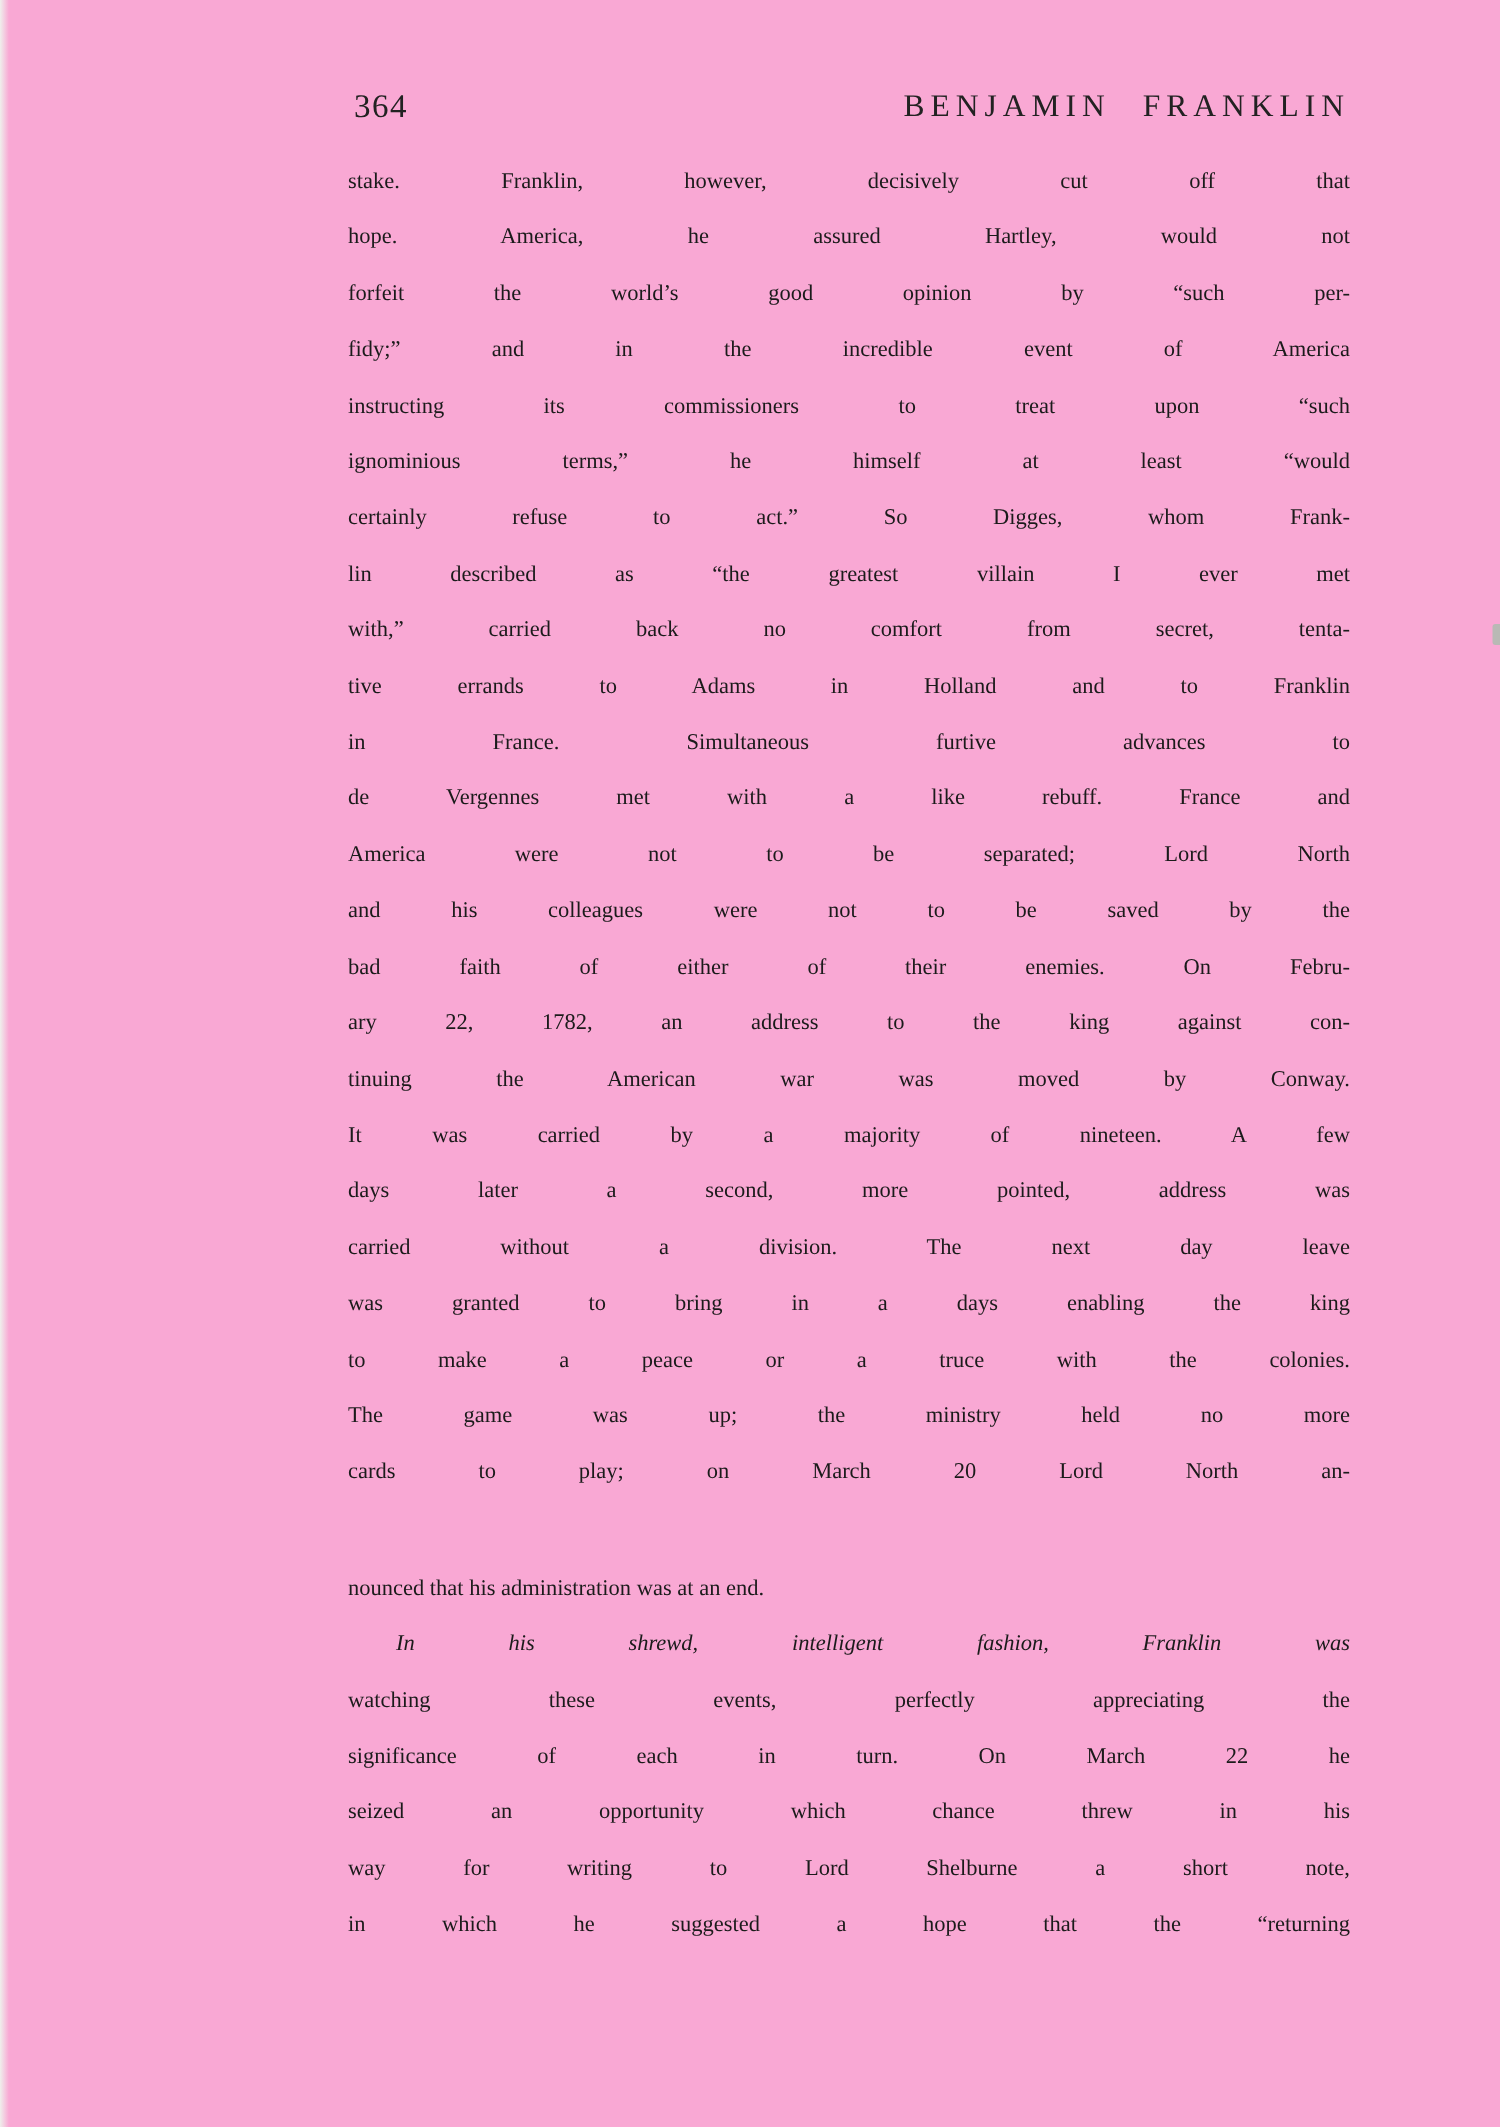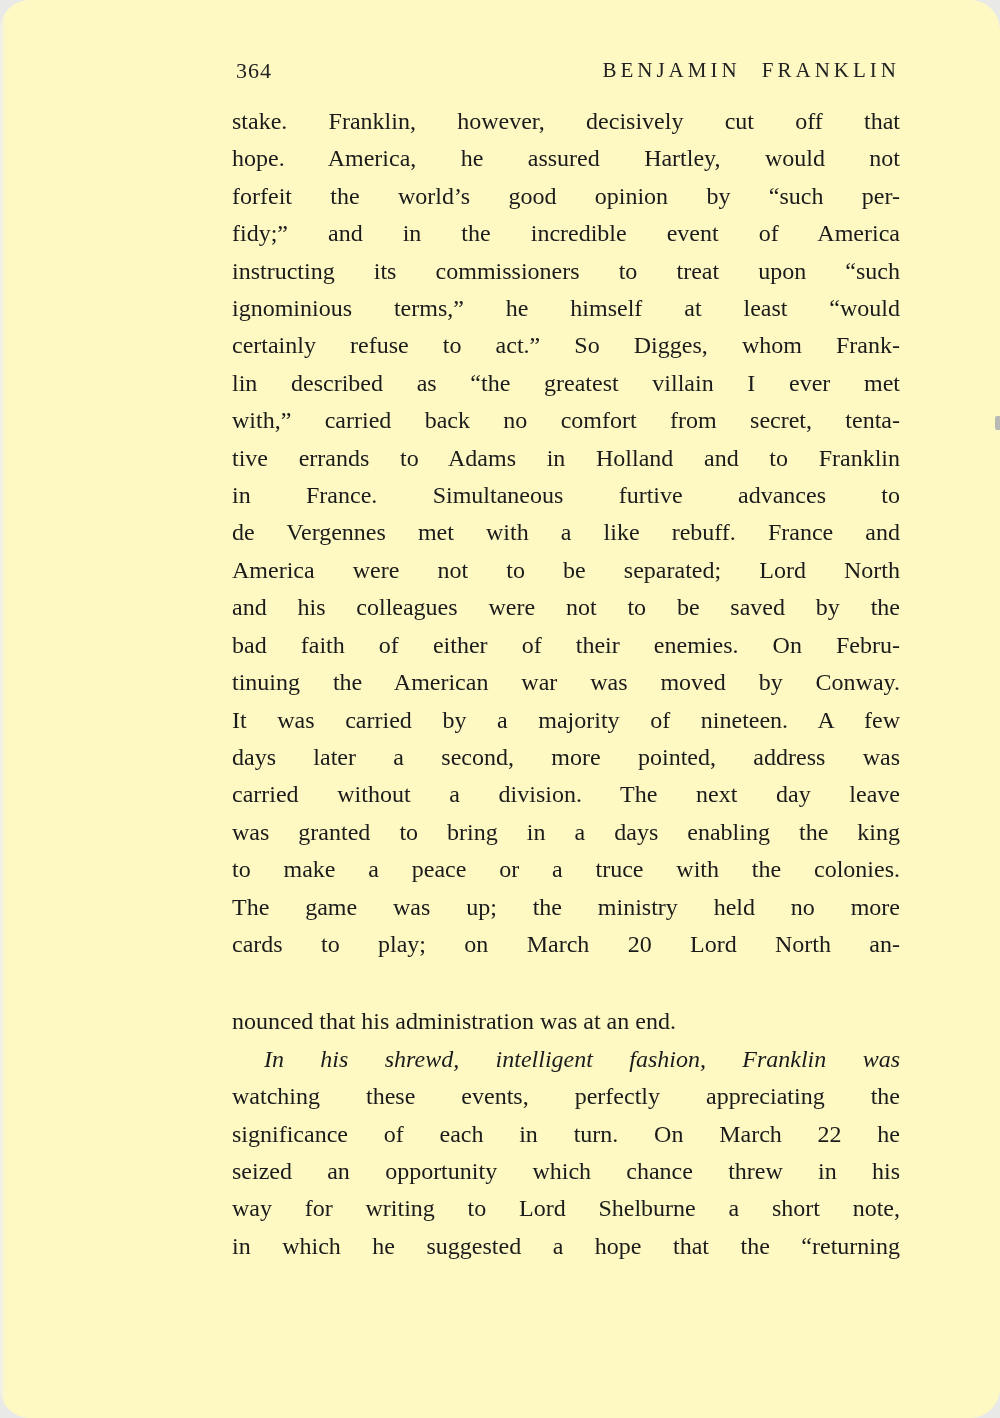--- a/index.html
+++ b/index.html
@@ -5,25 +5,24 @@
   html, body {
     margin: 0;
     padding: 0;
     background: #e9e9e7;
   }
   .page {
     position: relative;
     width: 1000px;
     height: 1418px;
     margin: 0 auto;
-    background: #fef9c3;
+    background: #f9a8d4;
     overflow: hidden;
     font-family: "Liberation Serif", "DejaVu Serif", serif;
     color: #1b1b1b;
-    border-radius: 30px;
   }
   .header {
     position: absolute;
     top: 58px;
     left: 232px;
     width: 668px;
     height: 30px;
   }
   .page-num {
     position: absolute;
@@ -42,21 +41,21 @@
     font-size: 21px;
     letter-spacing: 4px;
     word-spacing: 12px;
     color: #222;
   }
   .body-block {
     position: absolute;
     top: 103px;
     left: 232px;
     width: 668px;
-    font-size: 24px;
+    font-size: 15px;
   }
   .paragraph {
     margin: 0;
   }
   .line {
     line-height: 37.4px;
     text-align: justify;
     text-align-last: justify;
     white-space: normal;
   }
@@ -105,20 +104,21 @@
         <div class="line">ignominious terms,” he himself at least “would</div>
         <div class="line">certainly refuse to act.”  So Digges, whom Frank-</div>
         <div class="line">lin described as “the greatest villain I ever met</div>
         <div class="line">with,” carried back no comfort from secret, tenta-</div>
         <div class="line">tive errands to Adams in Holland and to Franklin</div>
         <div class="line">in France.  Simultaneous furtive advances to</div>
         <div class="line">de Vergennes met with a like rebuff.  France and</div>
         <div class="line">America were not to be separated; Lord North</div>
         <div class="line">and his colleagues were not to be saved by the</div>
         <div class="line">bad faith of either of their enemies.  On Febru-</div>
+        <div class="line">ary 22, 1782, an address to the king against con-</div>
         <div class="line">tinuing the American war was moved by Conway.</div>
         <div class="line">It was carried by a majority of nineteen.  A few</div>
         <div class="line">days later a second, more pointed, address was</div>
         <div class="line">carried without a division.  The next day leave</div>
         <div class="line">was granted to bring in a days enabling the king</div>
         <div class="line">to make a peace or a truce with the colonies.</div>
         <div class="line">The game was up; the ministry held no more</div>
         <div class="line">cards to play; on March 20 Lord North an-</div>
         <div class="line flush">nounced that his administration was at an end.</div>
       </div>

